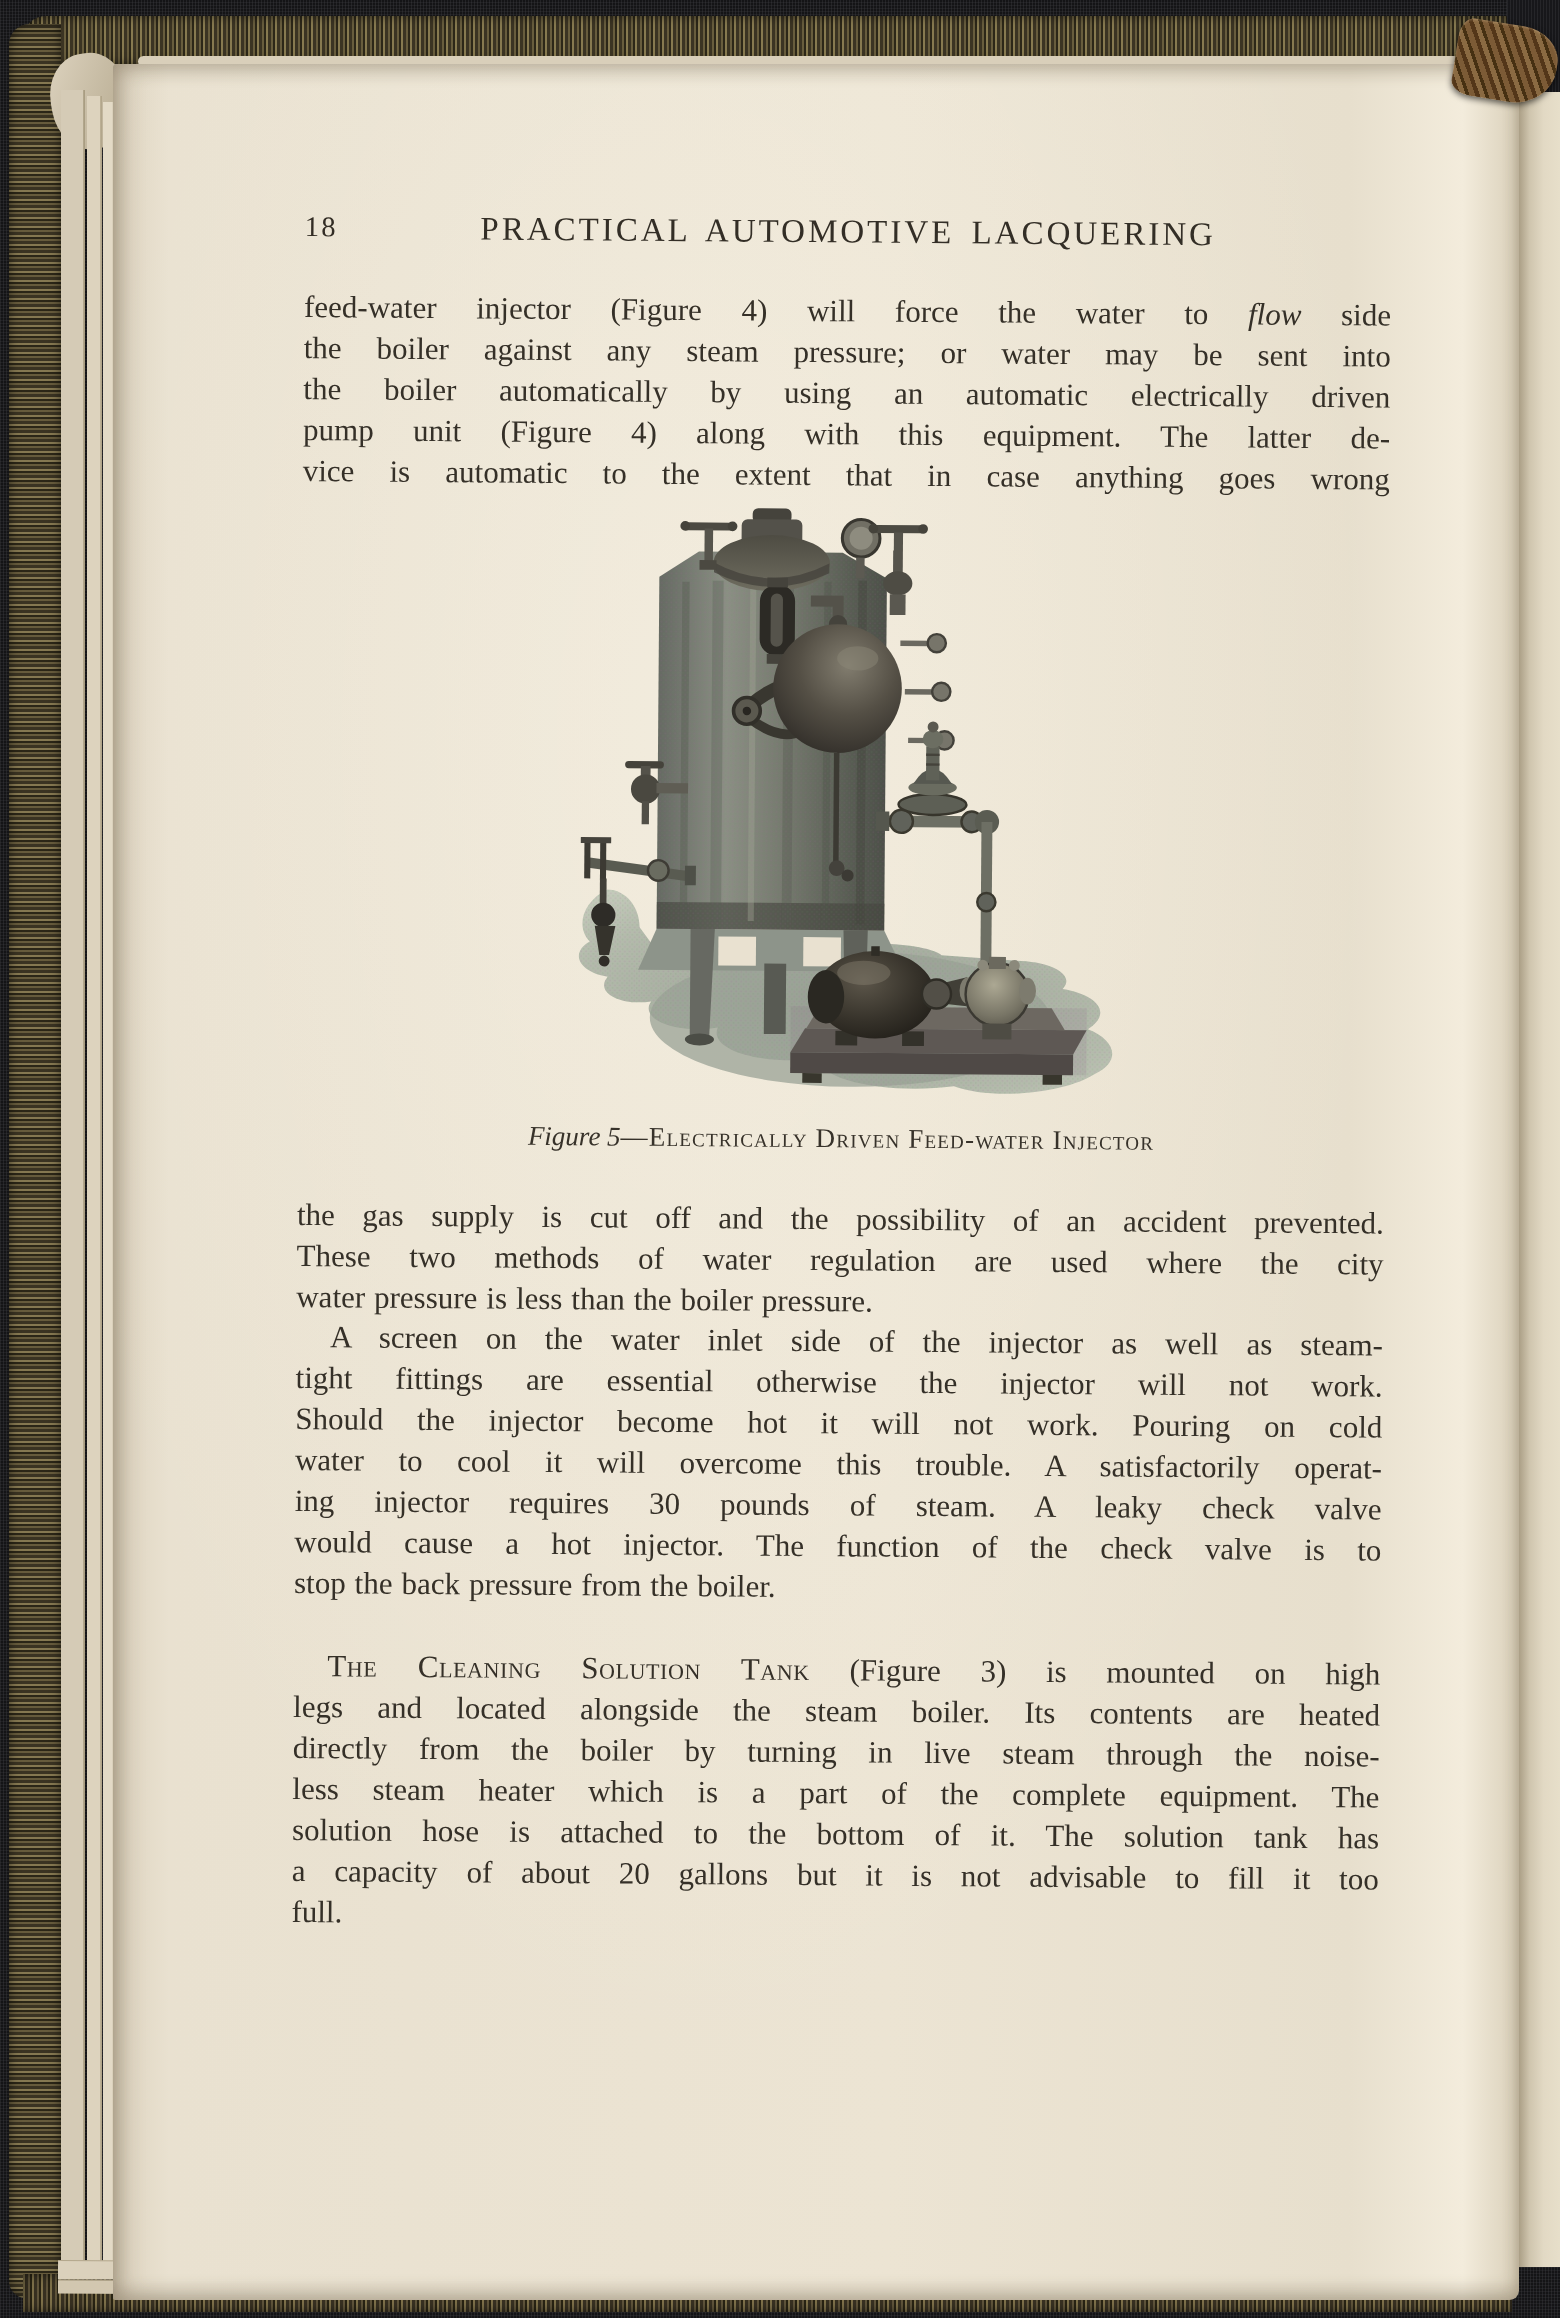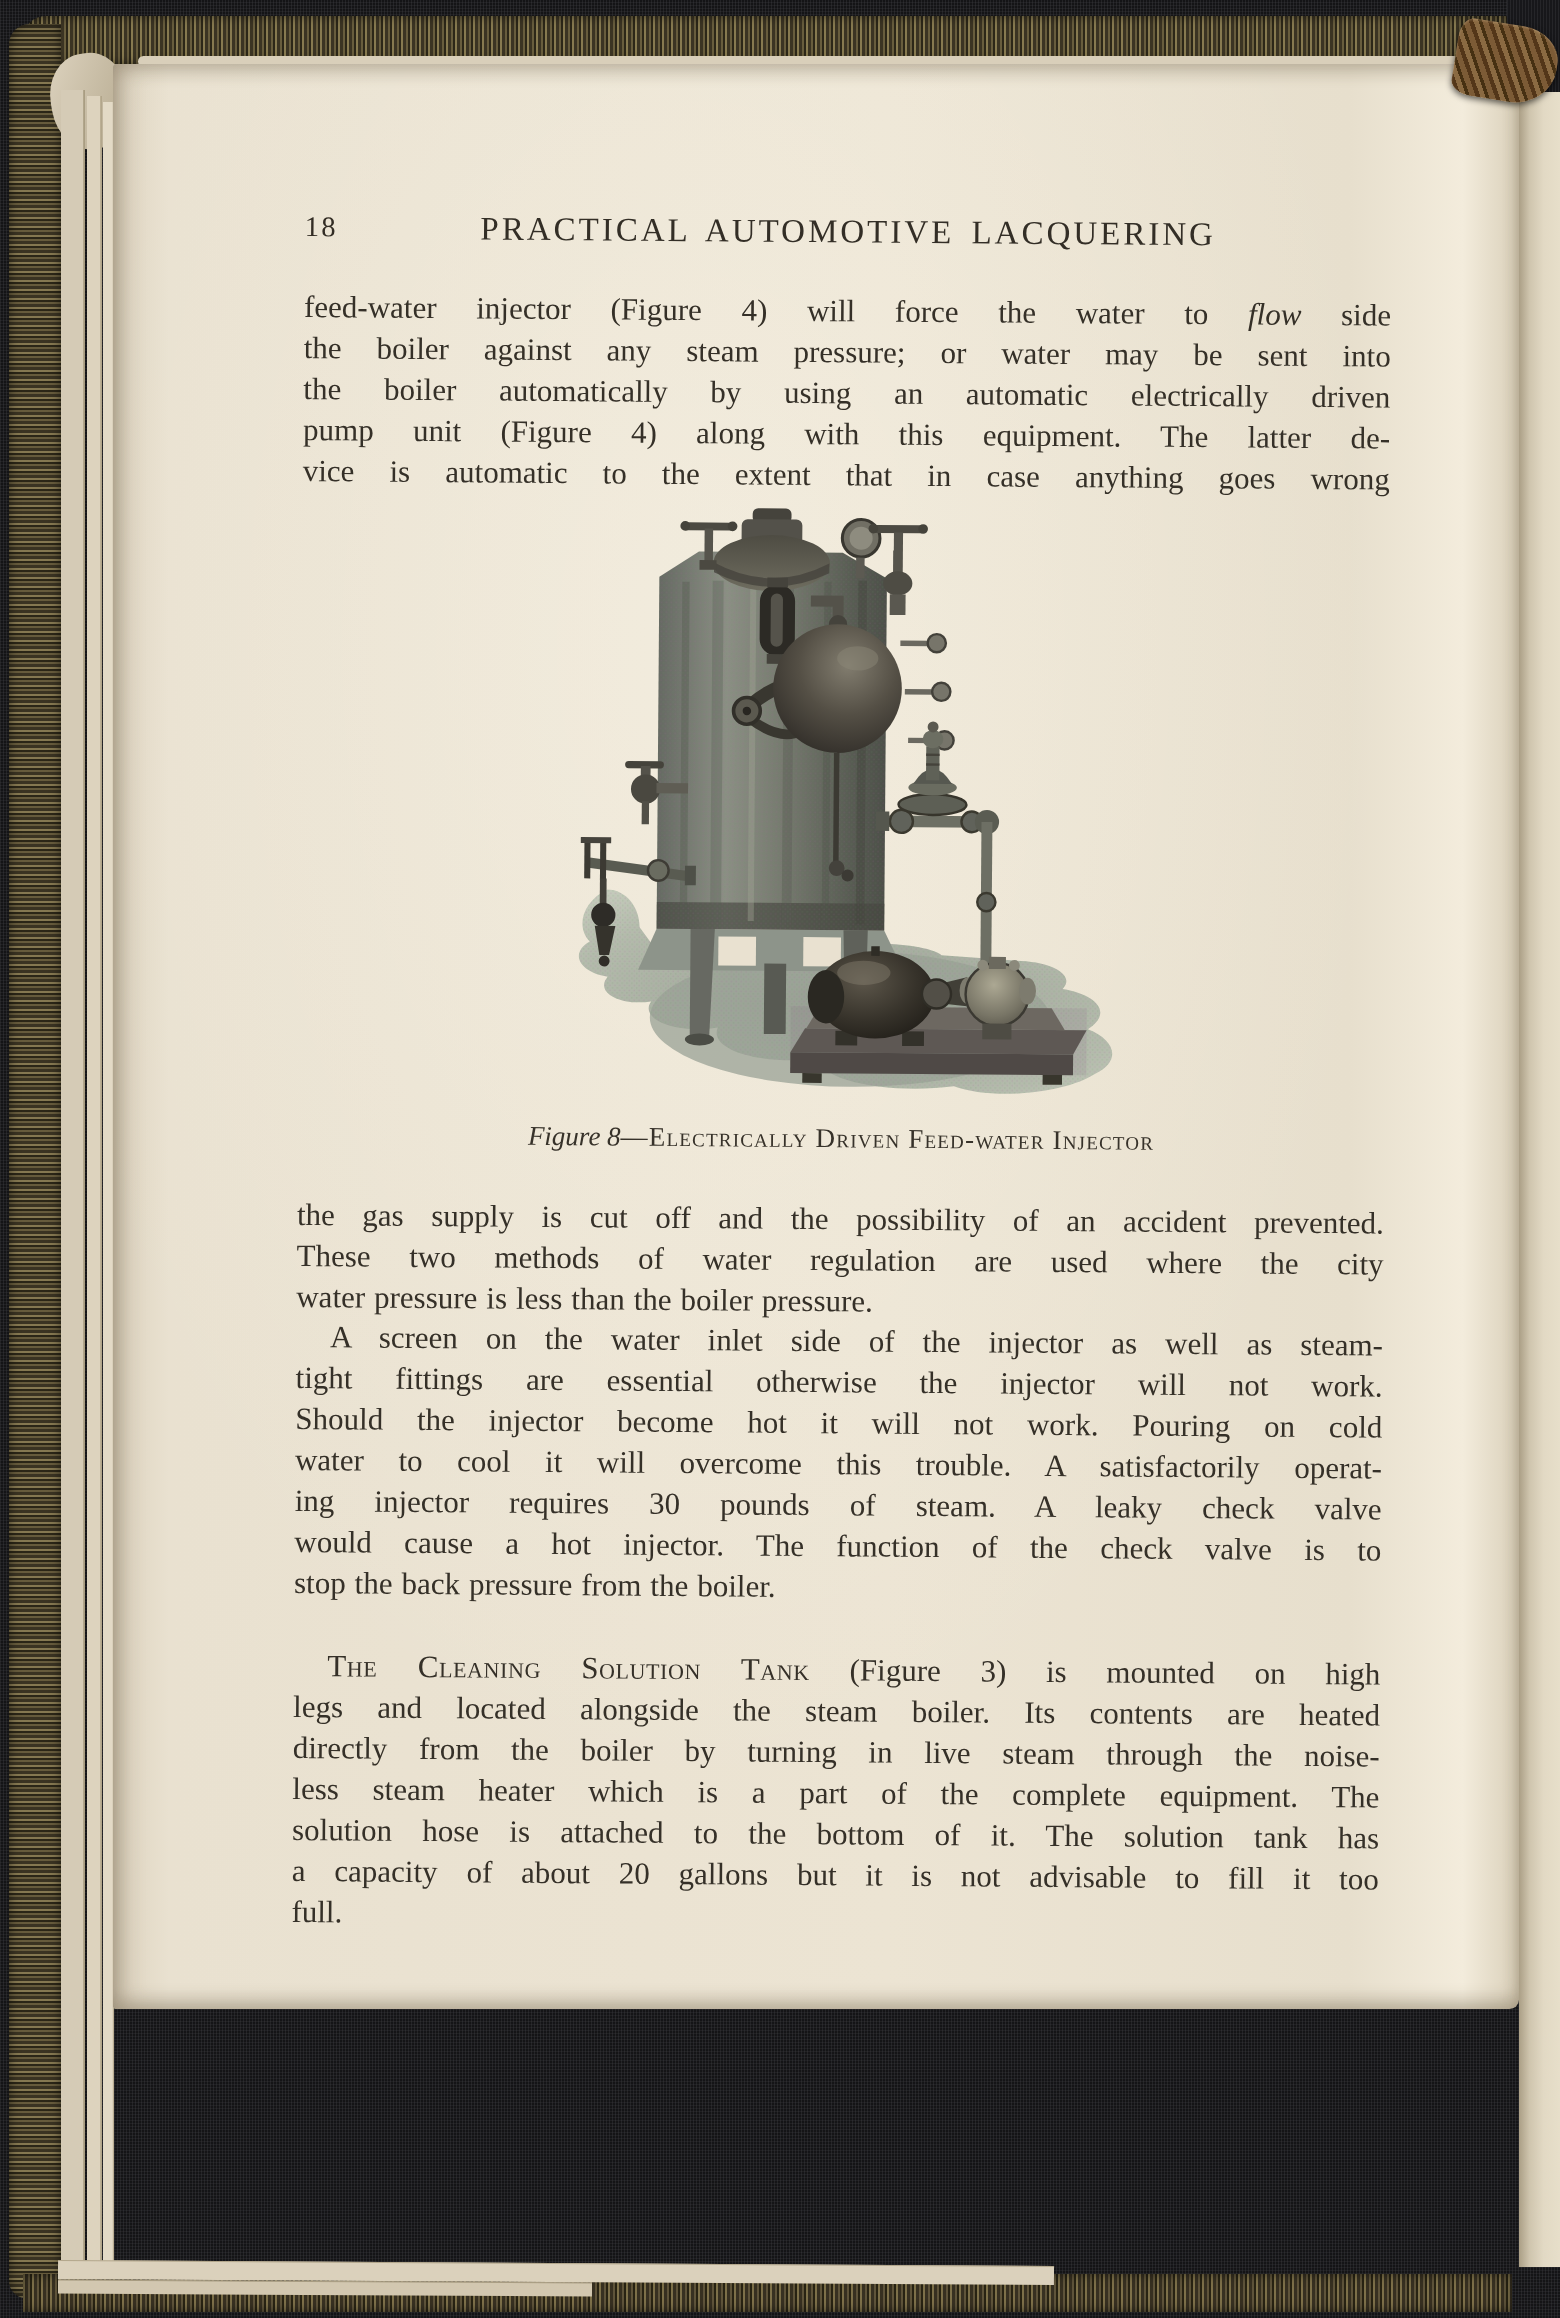--- a/index.html
+++ b/index.html
@@ -28,21 +28,21 @@
   .stack{position:absolute;background:#d8ceba;}
   .stack-bulge{left:51px;top:53px;width:78px;height:96px;border-radius:46%;transform:rotate(-10deg);
     background:linear-gradient(120deg,#ddd3bf, #b3a78c);}
   .stack-l1{left:61px;top:90px;width:24px;height:2184px;background:#d5cbb6;box-shadow:inset -1.8px 0 0 #a99d82;}
   .stack-l2{left:87px;top:96px;width:14.6px;height:2178px;background:#ddd3be;box-shadow:inset -1.8px 0 0 #b2a68b;}
   .stack-l3{left:103px;top:102px;width:11px;height:2172px;background:#e3dac6;box-shadow:inset -1.2px 0 0 #b8ac91;}
   .stack-top{left:138px;top:56px;width:1330px;height:11px;border-radius:5.5px;background:#d9cfba;}
   .stack-b1{left:58px;top:2263px;width:996px;height:18px;background:#dbd1bc;border-top:1.8px solid #b2a68b;transform:rotate(0.35deg);}
   .stack-b2{left:58px;top:2281px;width:534px;height:13.4px;background:#d2c7b0;border-top:1.2px solid #a79b80;transform:rotate(0.3deg);}
   
-  .page{position:absolute;left:113px;top:64px;width:1406px;height:1945px;border-radius:2.4px 13.4px 9.7px 2.4px;
+  .page{position:absolute;left:113px;top:64px;width:1406px;height:2236px;border-radius:2.4px 13.4px 9.7px 2.4px;
     background:
       radial-gradient(ellipse at 42% 30%, rgba(255,252,242,.35), rgba(0,0,0,0) 60%),
       linear-gradient(90deg,#ddd3bf 0%, #e9e1d0 4%, #ece4d3 55%, #e7dfcd 88%, #f3ecdc 96%, #d9cfb9 100%),
       #ebe3d2;
     box-shadow:inset 0 8.5px 16px rgba(95,80,55,.22), inset 0 -9.7px 16px rgba(95,80,55,.25), inset 13.4px 0 20.6px rgba(95,80,55,.18);}
   .next-page{position:absolute;left:1519px;top:67px;width:41px;height:2200px;
     background:linear-gradient(90deg,#ab9f86 0%, #cfc5ae 26%, #e2d9c4 60%, #e7dfca 100%);}
   
   .content{position:absolute;left:0;top:0;width:100%;height:100%;transform:rotate(0.45deg);transform-origin:182px 0;color:#332d25;}
   .pagenum{position:absolute;left:193px;top:147px;width:91px;font-size:28.5px;letter-spacing:2.4px;}
@@ -279,21 +279,21 @@
             <circle cx="712" cy="804" r="52" fill="url(#pumpGrad)" stroke="#3b3932" stroke-width="4"></circle>
             <ellipse cx="762" cy="798" rx="14" ry="22" fill="#7d7b6e"></ellipse>
             <rect x="698" y="742" width="28" height="20" fill="#6b695e"></rect>
             <circle cx="688" cy="756" r="9" fill="#8b897b"></circle>
             <circle cx="740" cy="756" r="9" fill="#8b897b"></circle>
             <rect x="688" y="852" width="48" height="26" fill="#4e4c44"></rect>
           </g>
         </svg>
       </div>
 
-      <div class="caption"><span class="cap-label">Figure 8</span><span class="cap-title">—</span><span class="cap-title">Electrically Driven Feed-water Injector</span></div>
+      <div class="caption"><span class="cap-label">Figure 5</span><span class="cap-title">—</span><span class="cap-title">Electrically Driven Feed-water Injector</span></div>
 
       <div class="para p2">
         <div class="line">the gas supply is cut off and the possibility of an accident prevented.</div>
         <div class="line">These two methods of water regulation are used where the city</div>
         <div class="line short">water pressure is less than the boiler pressure.</div>
       </div>
 
       <div class="para p3">
         <div class="line indent">A screen on the water inlet side of the injector as well as steam-</div>
         <div class="line">tight fittings are essential otherwise the injector will not work.</div>

